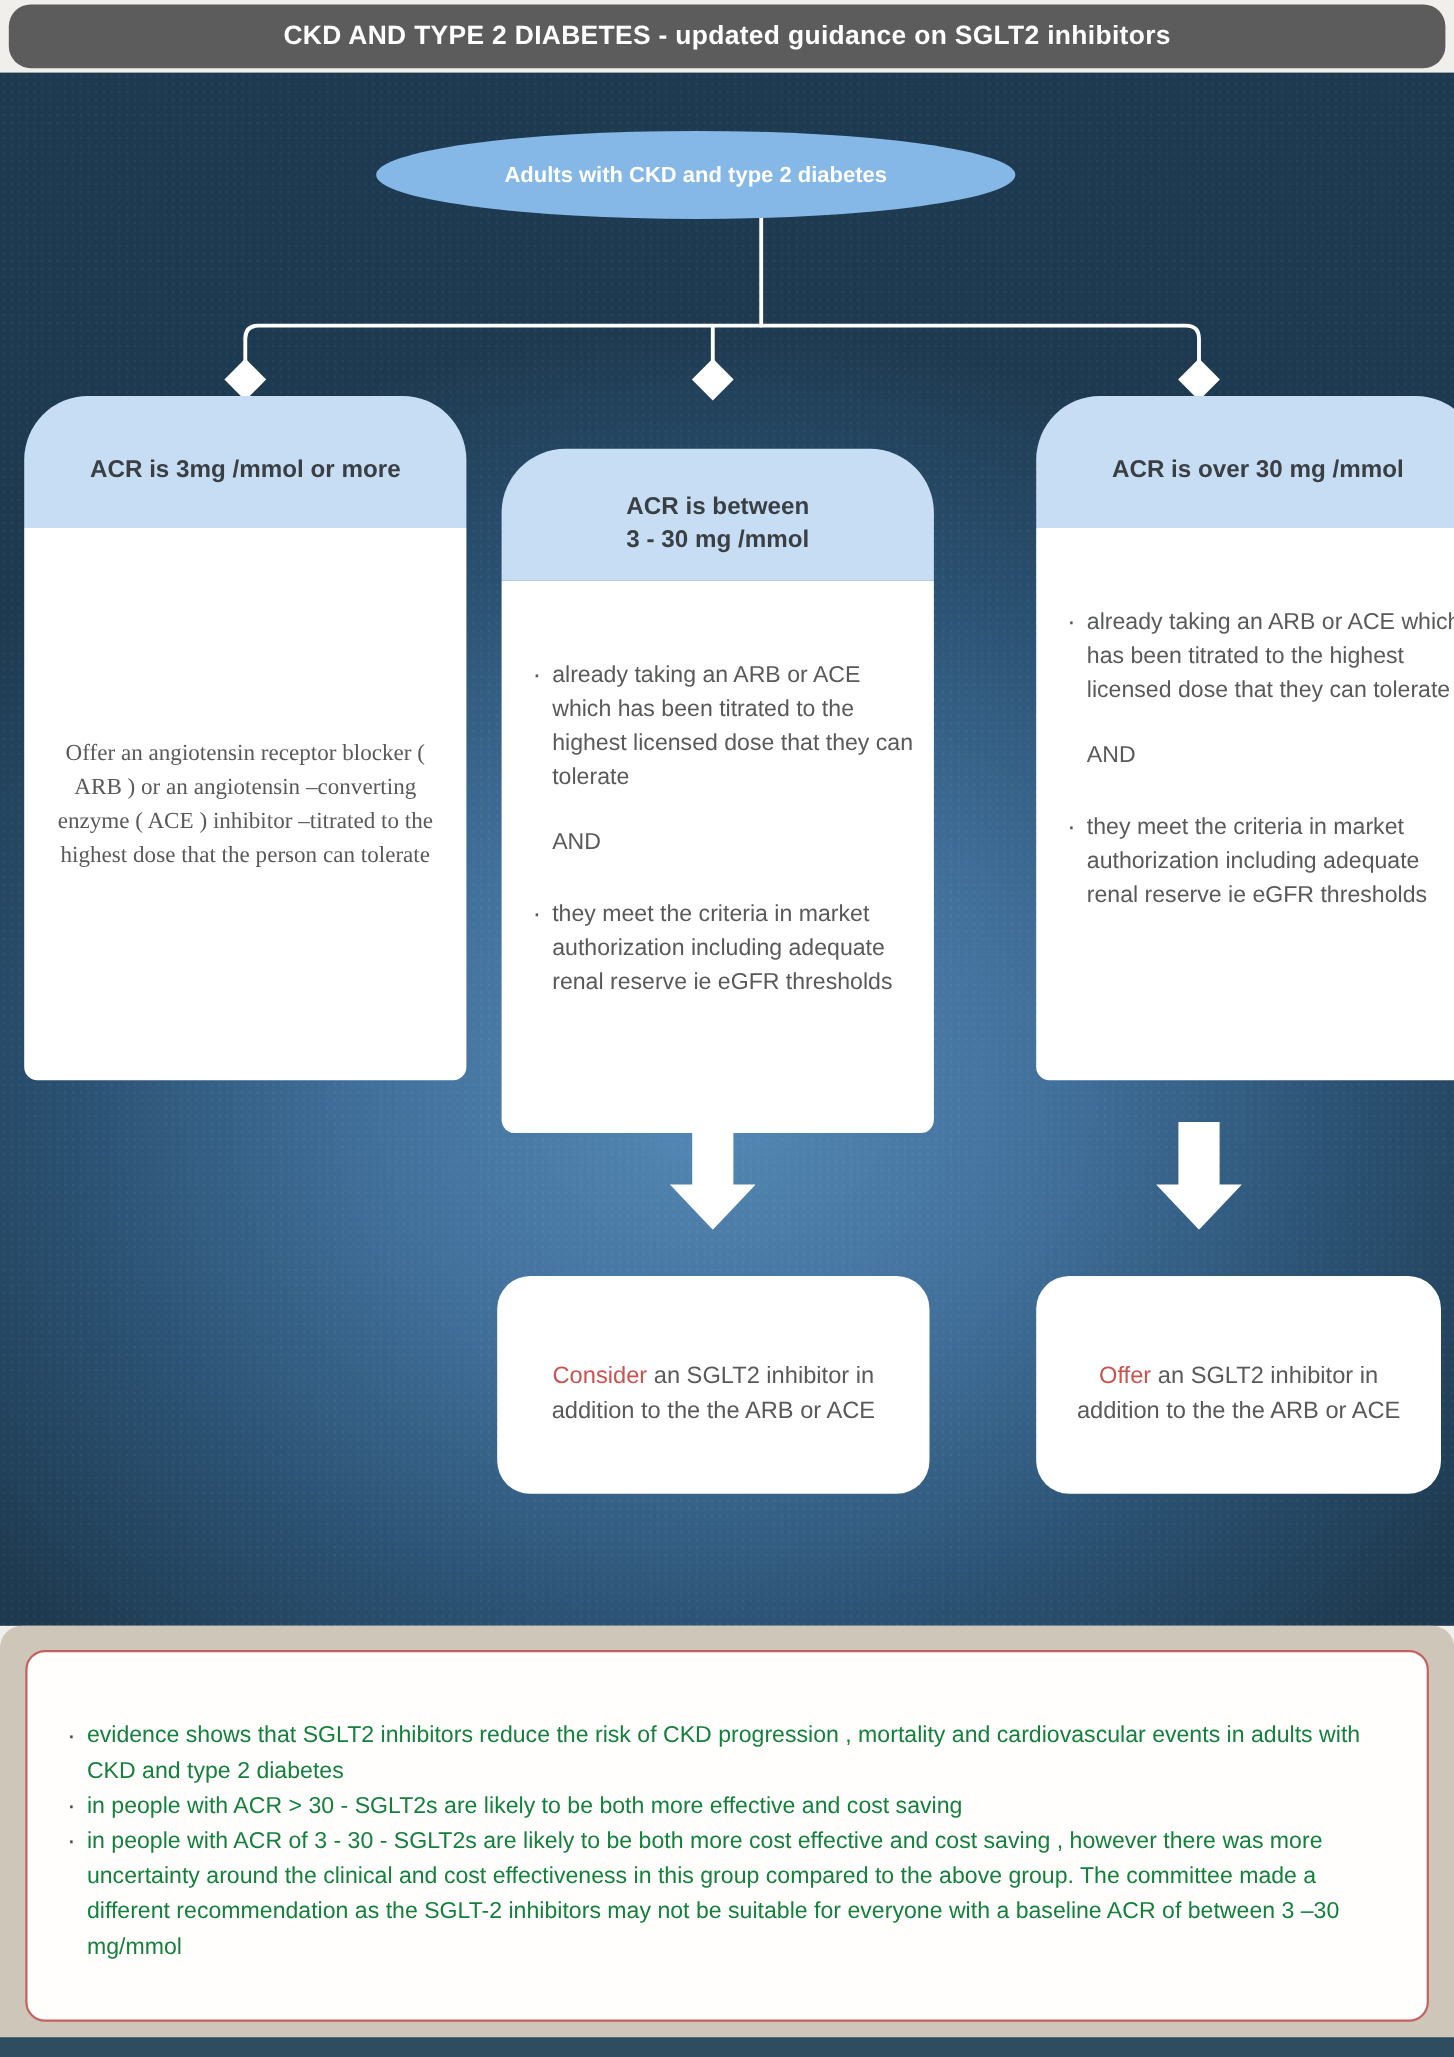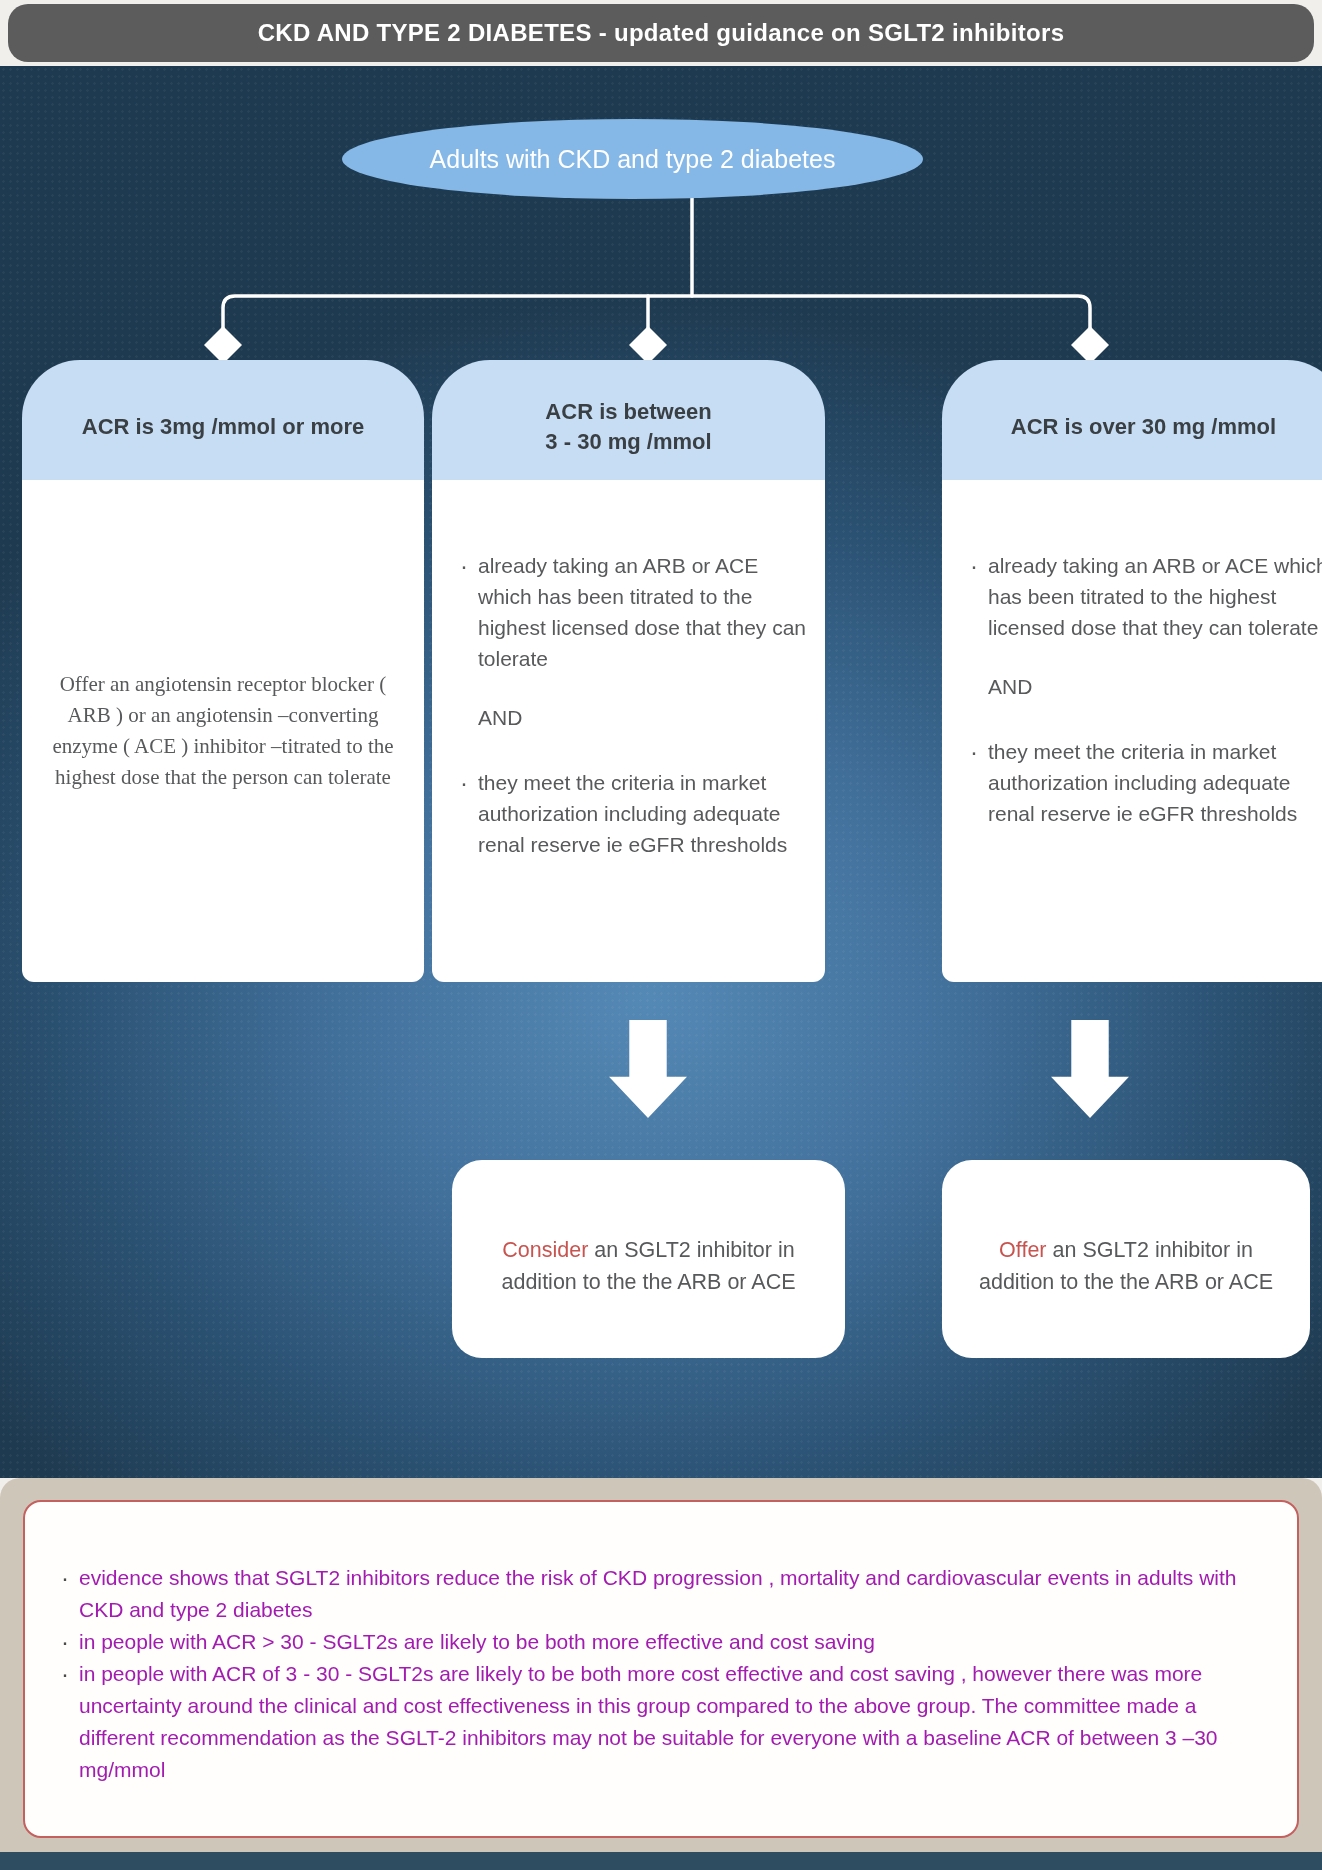--- a/index.html
+++ b/index.html
@@ -21,21 +21,21 @@
       radial-gradient(circle, rgba(255,255,255,0.045) 1px, transparent 1.5px) 0 0/7px 7px,
       radial-gradient(ellipse 820px 700px at 49% 66%, #5589b5 0%, #41709b 38%, #2b5273 70%, #1e3a50 100%);
   }
   .flow svg.connectors { position:absolute; inset:0; width:100%; height:100%; }
 
   .rootnode {
     position:absolute; left:342px; top:53px; width:581px; height:80px;
     background:#85b8e6; border-radius:50%;
     display:flex; align-items:center; justify-content:center;
   }
-  .rootnode span { color:#ffffff; font-weight:normal; font-size:25px; }
+  .rootnode span { color:#ffffff; font-weight:bold; font-size:20px; }
 
   .col { position:absolute; top:294px; height:622px; }
   .col-head {
     height:120px; background:#c6ddf4; border-radius:58px 58px 0 0;
     display:flex; flex-direction:column; align-items:center; justify-content:center;
     padding-top:14px;
   }
   .col-head span { color:#3a3f44; font-size:22px; font-weight:600; line-height:30px; }
   .col-body {
     height:502px; background:#ffffff; border-radius:0 0 12px 12px;
@@ -65,21 +65,21 @@
     position:absolute; left:0; right:0; top:1478px; height:374px;
     background:#cfc6ba; border-radius:20px 20px 0 0;
   }
   .notes-card {
     position:absolute; left:23px; top:22px; width:1276px; height:338px;
     background:#fffefd; border:2px solid #c4615f; border-radius:18px;
     padding:60px 36px 0 36px;
   }
   .note-row { display:flex; }
   .note-row .n-dot { width:18px; flex:0 0 18px; color:#4b4b4b; font-size:24px; line-height:32px; }
-  .note-row p { color:#a21caf; font-size:21px; line-height:32px; }
+  .note-row p { color:#15803d; font-size:21px; line-height:32px; }
 
   .footer-strip { position:absolute; left:0; right:0; top:1852px; height:18px; background:#2e4d60; }
 </style>
 </head>
 <body>
 
 <div class="titlebar">
   <span>CKD AND TYPE 2 DIABETES - updated guidance on SGLT2 inhibitors</span>
 </div>
 
@@ -100,21 +100,21 @@
 
   <div class="col" style="left:22px; width:402px;">
     <div class="col-head">
       <span>ACR is 3mg /mmol or more</span>
     </div>
     <div class="col-body centered">
       <p>Offer an angiotensin receptor blocker ( ARB )  or an angiotensin –converting enzyme ( ACE ) inhibitor –titrated to the highest dose that the person can tolerate</p>
     </div>
   </div>
 
-  <div class="col" style="left:432px; width:393px;">
+  <div class="col" style="left:456px; width:393px;margin-top:48px;">
     <div class="col-head">
       <span>ACR is between</span>
       <span>3 - 30 mg /mmol</span>
     </div>
     <div class="col-body bulleted">
       <div class="b-item">
         <span class="b-dot">·</span>
         <span>already taking an ARB or ACE which has been titrated to the highest licensed dose that they can tolerate</span>
       </div>
       <div class="and">AND</div>

